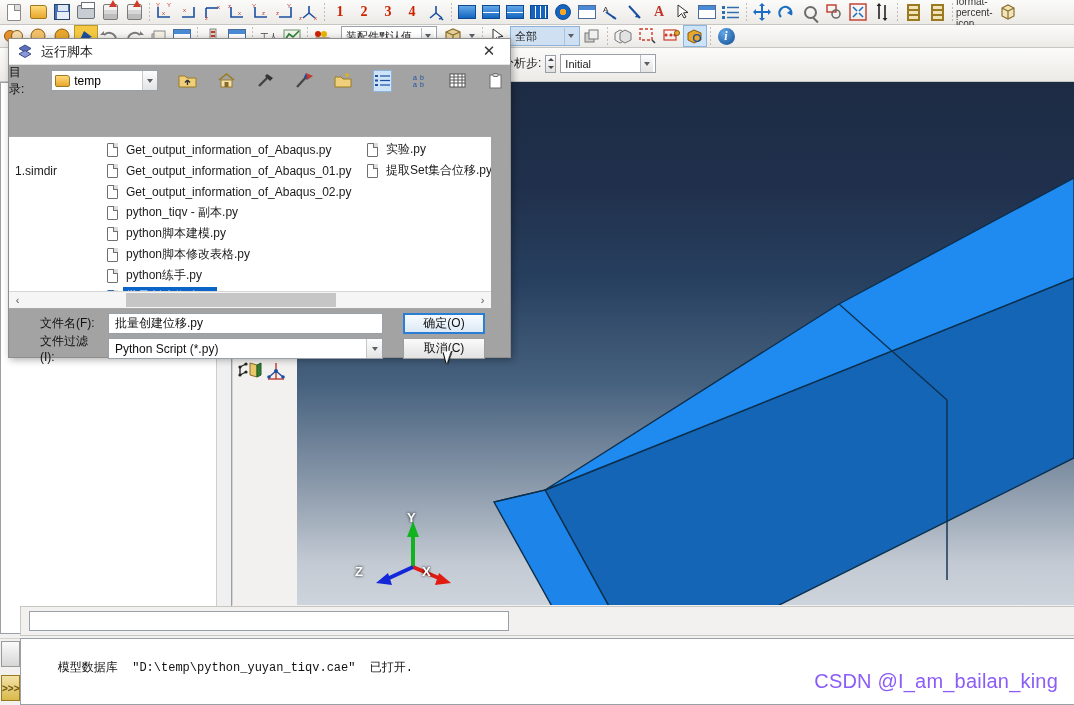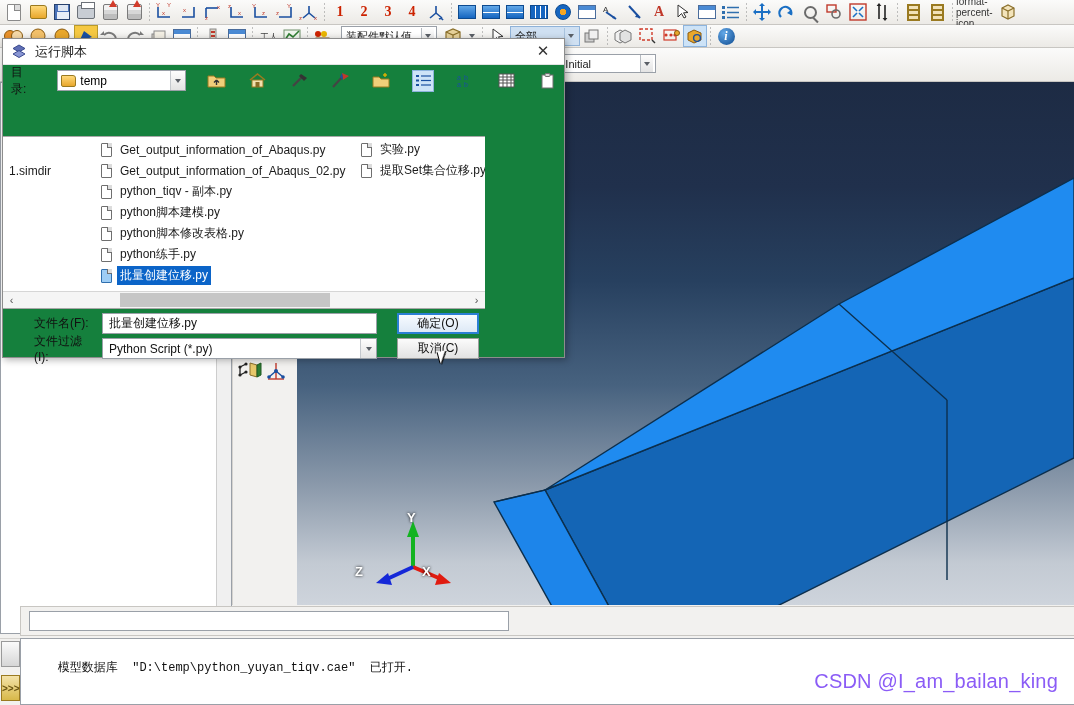--- a/index.html
+++ b/index.html
@@ -169,35 +169,35 @@
   
   #watermark {
     position:absolute; right:16px; bottom:12px;
     color:#8b5cf6; font-size:20px; letter-spacing:.2px;
     font-family: "Liberation Sans", sans-serif;
     pointer-events:none;
   }
 
   
   #dialog {
-    position:absolute; left:2px; top:38px; width:563px; height:320px;
-    background:#15803d; border:1px solid #8d8d8d;
+    position:absolute; left:8px; top:38px; width:503px; height:320px;
+    background:#a3a3a3; border:1px solid #8d8d8d;
     box-shadow: 2px 2px 7px rgba(0,0,0,.30);
   }
   #dlg-title {
     height:26px; background:#fff; display:flex; align-items:center;
     padding:0 4px 0 8px; border-bottom:1px solid #e3e3e3;
   }
   #dlg-title .dt-icon{width:16px;height:15px;margin-right:8px;flex:0 0 auto;}
   #dlg-title .dt-text{font-size:13px;color:#1b1b1b;}
   #dlg-close{
     margin-left:auto;width:34px;height:25px;display:flex;align-items:center;justify-content:center;
     color:#333;font:15px/1 "DejaVu Sans",sans-serif;
   }
-  #dlg-dirbar{ display:flex; align-items:center; height:28px; padding:3px 6px 0 8px; gap:20px; }
+  #dlg-dirbar{ display:flex; align-items:center; height:28px; padding:3px 6px 0 0; gap:20px; }
   #dlg-dirbar .dirlbl{font-size:12px;color:#111;margin-right:3px;}
   #dir-combo{
     width:150px;height:21px;background:#fff;border:1px solid #9aa0a8;
     display:flex;align-items:center;padding-left:3px;font-size:12px;gap:4px;
   }
   #dir-combo .fi{width:15px;height:12px;background:linear-gradient(#ffd97a,#e8a72c);border:1px solid #9a7a20;border-radius:1px 3px 2px 2px;flex:0 0 auto;}
   #dir-combo .cb-arrow{margin-left:auto;width:15px;height:19px;background:linear-gradient(#fdfdfd,#e3e3e3);border-left:1px solid #c4c8cd;display:flex;align-items:center;justify-content:center;}
   .dbtn{width:25px;height:22px;display:flex;align-items:center;justify-content:center;position:relative;}
   .dbtn.active{background:#cde3f7;border:1px solid #8db4dd;}
   #dlg-filelist{
@@ -1031,20 +1031,24 @@
             <span class="fname">1.simdir</span>
           </div>
         </div>
       <div class="fl-col" id="fl-col-1" style="left:98px">
           <div class="fl-item">
             <span class="fdoc"></span>
             <span class="fname">Get_output_information_of_Abaqus.py</span>
           </div>
           <div class="fl-item">
             <span class="fdoc"></span>
+            <span class="fname">Get_output_information_of_Abaqus_01.py</span>
+          </div>
+          <div class="fl-item">
+            <span class="fdoc"></span>
             <span class="fname">Get_output_information_of_Abaqus_02.py</span>
           </div>
           <div class="fl-item">
             <span class="fdoc"></span>
             <span class="fname">python_tiqv - 副本.py</span>
           </div>
           <div class="fl-item">
             <span class="fdoc"></span>
             <span class="fname">python脚本建模.py</span>
           </div>

